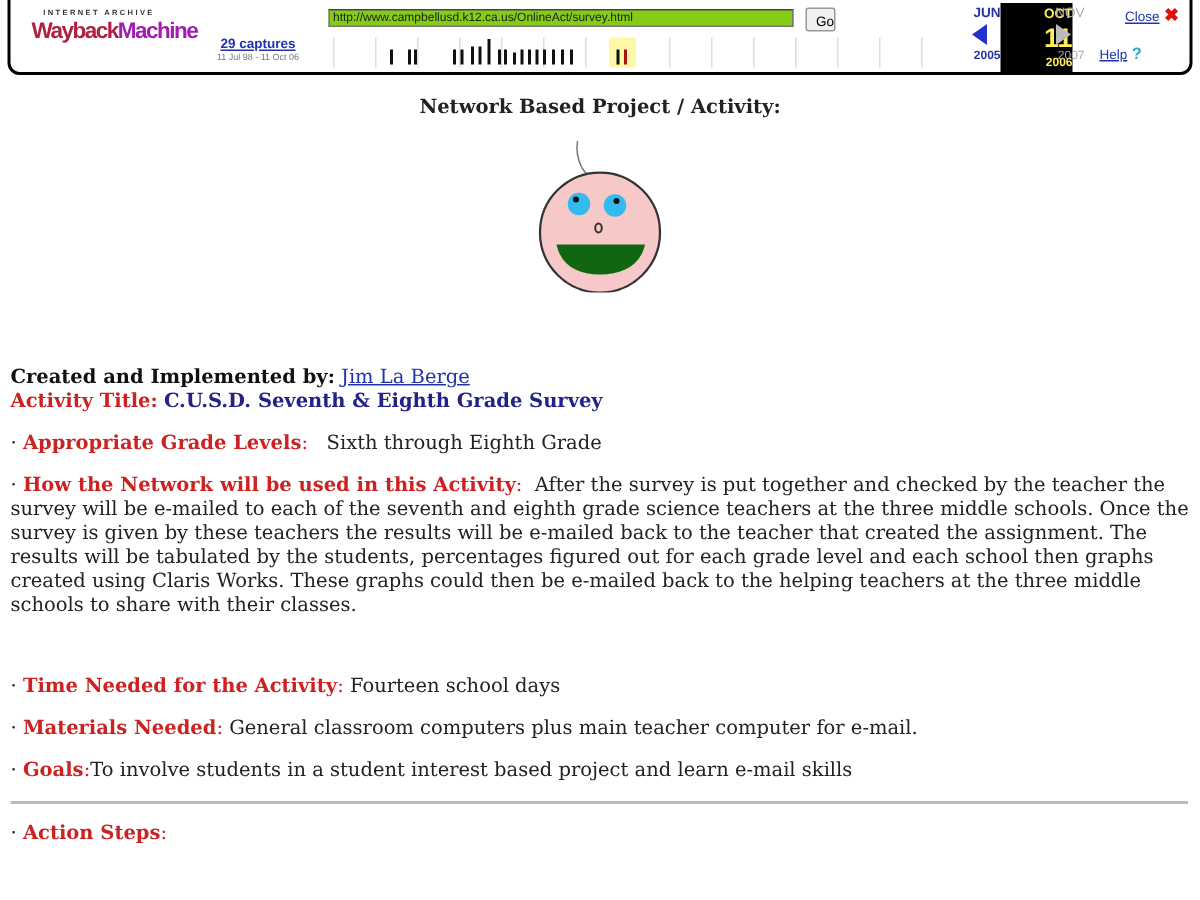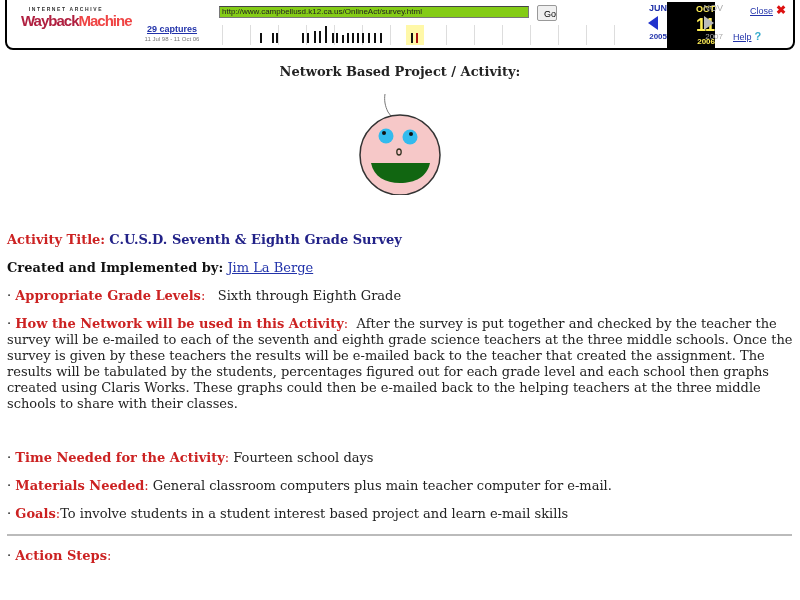--- a/index.html
+++ b/index.html
@@ -14,21 +14,21 @@
   .wb {
     position: absolute; left: 5px; top: -6px; width: 786px; height: 52px;
     border: 2px solid #000; border-radius: 0 0 8px 8px;
     background: #fff;
     font-family: "Liberation Sans", sans-serif;
   }
   .wb-logo { position: absolute; left: 14px; top: 10px; width: 90px; }
   .wb-logo .ia { font-size: 5px; letter-spacing: 1.6px; color: #333; font-weight: bold; text-align: center; }
   .wb-logo .wm { font-size: 15px; font-weight: bold; letter-spacing: -1px; margin-top: 1px; line-height: 15px; }
   .wb-logo .wm .way { color: #b02040; }
-  .wb-logo .wm .mac { color: #ef4444; }
+  .wb-logo .wm .mac { color: #a21caf; }
   .wb-caps { position: absolute; left: 130px; top: 28px; width: 70px; text-align: center; }
   .wb-caps a { font-size: 9px; color: #2233aa; text-decoration: underline; font-weight: bold; display: block; }
   .wb-caps .range { font-size: 6px; color: #777; margin-top: 2px; }
   .wb-url {
     position: absolute; left: 212px; top: 10px; width: 310px; height: 12px;
     border: 1px solid #777; border-top-color: #444; font-size: 8px; padding: 0 2px;
     line-height: 12px; color: #222; background: #84cc16; box-sizing: border-box;
   }
   .wb-go {
     position: absolute; left: 530px; top: 9px; width: 20px; height: 16px;
@@ -158,29 +158,29 @@
   <circle cx="45" cy="65" r="40" fill="#f6c8c8" stroke="#333" stroke-width="1.5"></circle>
   <circle cx="31" cy="46" r="7.5" fill="#33bbee"></circle>
   <circle cx="55" cy="47" r="7.5" fill="#33bbee"></circle>
   <circle cx="29" cy="43" r="2" fill="#111"></circle>
   <circle cx="56" cy="44" r="2" fill="#111"></circle>
   <ellipse cx="44" cy="62" rx="2.2" ry="3" fill="none" stroke="#332" stroke-width="1.3"></ellipse>
   <path d="M16 73 L75 73 C72 87 60 93 45 93 C30 93 19 87 16 73 Z" fill="#116611"></path>
 </svg>
 
 <div class="content">
+  <p class="row" style="margin-top:12px">
+    <span class="black-b">Created and Implemented by:</span>
+    <a href="#" class="link">Jim La Berge</a>
+  </p>
   <p class="row" style="margin-top:0">
     <span class="lbl">Activity Title:</span>
     <span class="blue-b">C.U.S.D. Seventh &amp; Eighth Grade Survey</span>
   </p>
   <p class="row" style="margin-top:12px">
-    <span class="black-b">Created and Implemented by:</span>
-    <a href="#" class="link">Jim La Berge</a>
-  </p>
-  <p class="row" style="margin-top:12px">
     <span class="p">·</span>
     <span class="lbl">Appropriate Grade Levels</span><span class="colon">:</span>&nbsp;&nbsp;
     <span class="p">Sixth through Eighth Grade</span>
   </p>
   <p class="row" style="margin-top:12px">
     <span class="p">·</span>
     <span class="lbl">How the Network will be used in this Activity</span><span class="colon">:</span>&nbsp;
     <span class="p">After the survey is put together and checked by the teacher the survey will be e-mailed to each of the seventh and eighth grade science teachers at the three middle schools. Once the survey is given by these teachers the results will be e-mailed back to the teacher that created the assignment. The results will be tabulated by the students, percentages figured out for each grade level and each school then graphs created using Claris Works. These graphs could then be e-mailed back to the helping teachers at the three middle schools to share with their classes.</span>
   </p>
   <p class="row" style="margin-top:38px">

